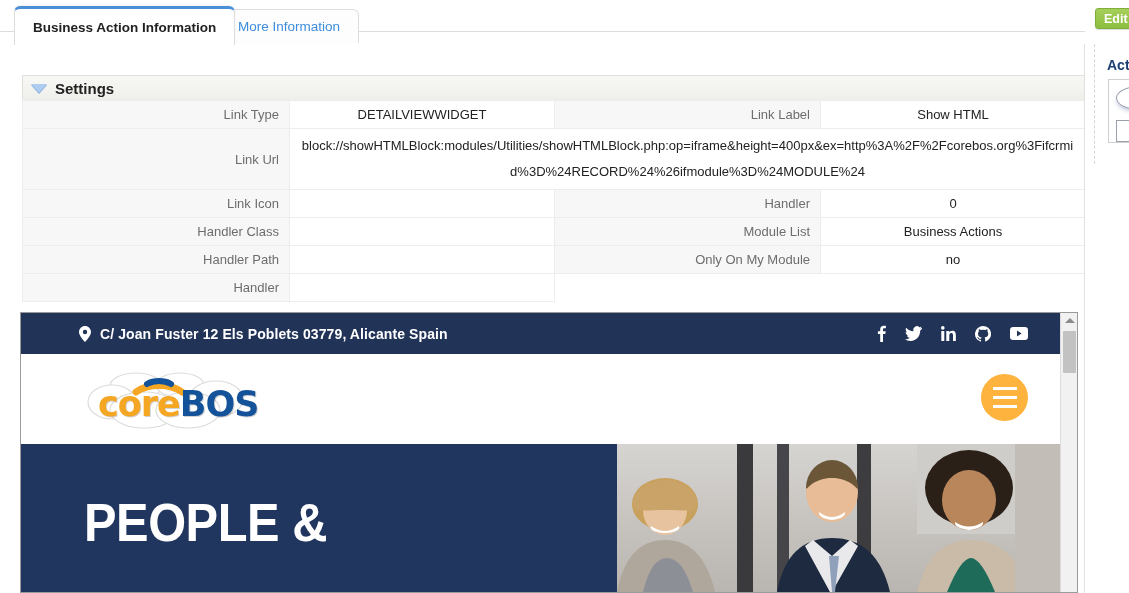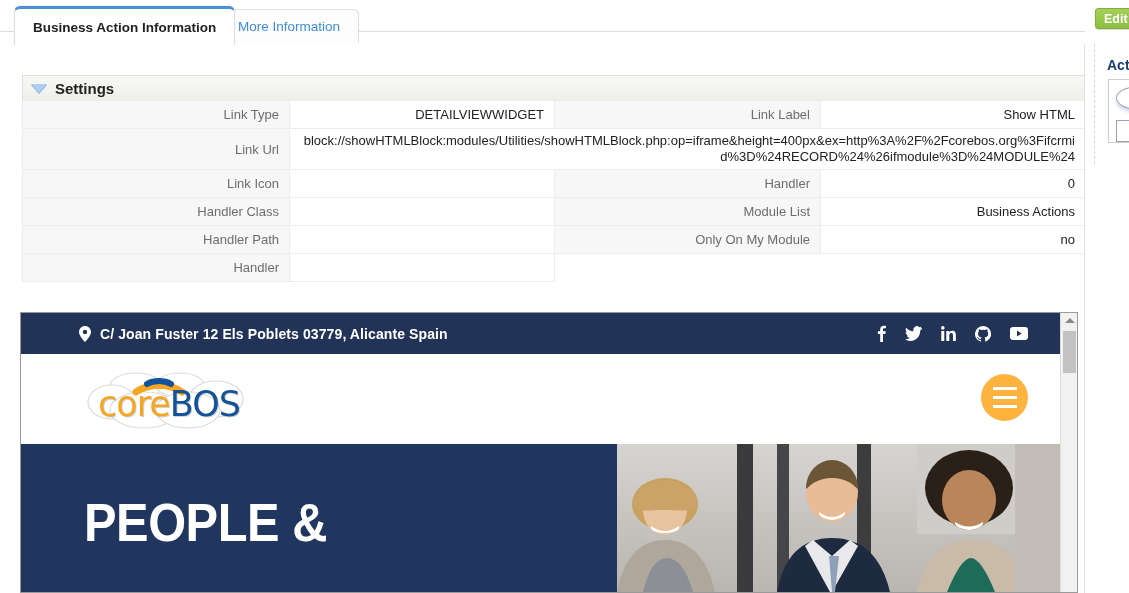--- a/index.html
+++ b/index.html
@@ -90,32 +90,32 @@
   }
   td.lbl {
     background: #f7f7f7;
     color: #6d6d6d;
     text-align: right;
     padding-right: 12px;
   }
   td.val {
     background: #ffffff;
     color: #222;
-    text-align: right;
+    text-align: center;
   }
   td.val.blank { background:#ffffff; }
   td.lbl.blank { background:#f7f7f7; }
   .col-lbl  { width: 267px; }
   .col-val  { width: 265px; }
   .col-lbl2 { width: 266px; }
   .col-val2 { width: 265px; }
   .urlcell {
     color: #4a90e2;
     word-break: break-all;
-    line-height: 16px;
+    line-height: 26px;
     padding-top: 7px; padding-bottom: 7px;
     cursor: pointer;
   }
   tr.url-row td { height: 40px; }
 
   
   .iframe-wrap {
     position: absolute; left: 20px; top: 268px;
     width: 1058px; height: 281px;
     border: 1px solid #9a9a9a;
@@ -158,21 +158,21 @@
   }
   .logo {
     position: absolute; left: 63px; top: 12px;
     width: 180px; height: 66px;
   }
   .logo .cloud {
     position: absolute; left: 0; top: 6px; width: 180px; height: 58px;
   }
   .logo .wordmark {
     position: absolute; left: 14px; top: 18px;
-    font-size: 35px; font-weight: normal; letter-spacing: -1px;
+    font-size: 35px; font-weight: bold; letter-spacing: -1px;
     font-family: "DejaVu Sans", sans-serif;
     text-shadow: 1px 1px 0 rgba(0,0,0,.18);
   }
   .logo .wordmark .c1 { color: #F5A623; }
   .logo .wordmark .c2 { color: #14539A; }
   .burger {
     position: absolute; right: 34px; top: 20px;
     width: 47px; height: 47px; border-radius: 50%;
     background: #FDB33D;
     display: flex; flex-direction: column; align-items: center; justify-content: center;

